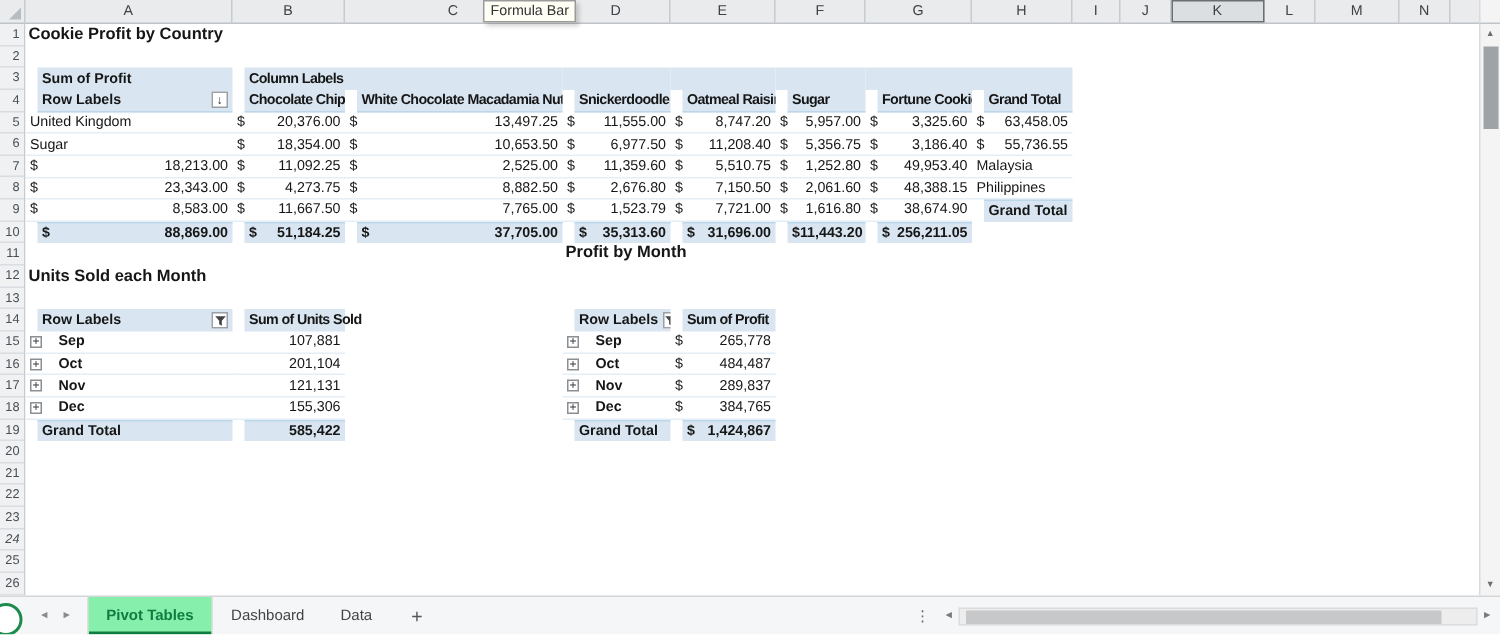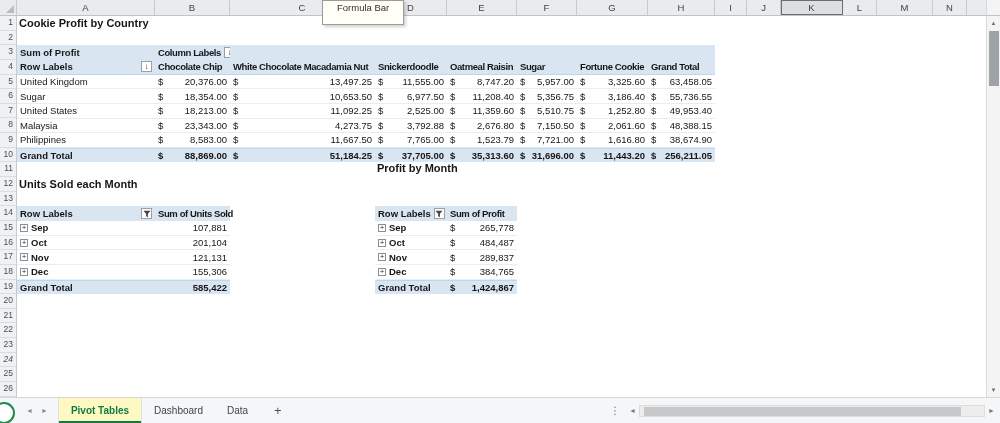--- a/index.html
+++ b/index.html
@@ -33,61 +33,61 @@
   #t-main   { left:2px;   top:0; }
   #t-units  { left:2px;   top:161.15px; }
   #t-profit { left:360px; top:145px; }
 
   .pivot { position:absolute; display:grid; grid-auto-rows:14.65px; }
   #main-pivot   { left:0;     top:29.3px;   grid-template-columns:138px 75px 145px 72px 70px 60px 71px 67px; }
   #units-pivot  { left:0;     top:190.45px; grid-template-columns:138px 75px; }
   #profit-pivot { left:358px; top:190.45px; grid-template-columns:72px 70px; }
 
   .c { display:flex; align-items:center; padding:0 3px; white-space:nowrap; overflow:hidden; }
-  .b { font-weight:bold; }
+  .b { font-weight:bold;margin-left:8px; }
   .fill { background:var(--pivot-fill); }
   .between { justify-content:space-between; }
   .tight { letter-spacing:-0.4px; }
   .ovf { overflow:visible; }
   .sep { border-bottom:1px solid var(--row-separator); }
   .hb  { border-bottom:1px solid var(--pivot-line); }
   .gt  { border-top:1px solid var(--pivot-line); }
   .money { justify-content:space-between; }
   .money .val { text-align:left; }
   .num { justify-content:flex-end; }
   .icbox { flex:0 0 auto; width:11px; height:11px; border:1px solid #9AA0A6; background:#fff;
            display:inline-flex; align-items:center; justify-content:center; font-size:8px;
            line-height:1; color:#333; margin-left:3px; font-weight:normal; letter-spacing:0; }
   .expbox { flex:0 0 auto; width:8px; height:8px; border:1px solid #8A8F94; background:#fff;
             display:inline-flex; align-items:center; justify-content:center; font-size:8px;
             line-height:1; margin-right:3px; color:#333; font-weight:normal; }
 
   
-  .tooltip { position:absolute; left:322px; top:0; height:25px; padding:1px 14px;
+  .tooltip { position:absolute; left:322px; top:0; height:15px; padding:1px 4px;
              background:#FFFFF6; border:1px solid #9B9B9B; box-shadow:2px 2px 3px rgba(0,0,0,.18);
              font-size:9.5px; color:#333; z-index:50; line-height:12px; white-space:nowrap; }
 
   
   .vscroll { position:absolute; left:986px; top:16px; width:14px; height:381px; background:#F4F4F4;
              border-left:1px solid #DADADA; display:flex; flex-direction:column; align-items:center; }
   .varrow { width:14px; height:14px; font-size:6px; color:#6F6F6F;
             display:flex; align-items:center; justify-content:center; flex:0 0 auto; }
   .varrow.down { margin-top:auto; }
   .vthumb { width:10px; height:55px; background:#9EA3A8; margin-top:1px; flex:0 0 auto; }
 
   
   .tabbar { position:absolute; left:0; top:397px; width:1000px; height:26px; background:#F5F6F7;
             border-top:1px solid #D4D6D8; display:flex; align-items:center; }
   .navcircle { position:absolute; left:-7px; top:4px; width:22px; height:22px; border-radius:50%;
                border:2px solid #1E8A4C; background:#fff; }
   .navarrow { font-size:7px; color:#8A8A8A; padding:0 4px; }
   .navarrow.first { margin-left:22px; }
   .tabs { display:flex; height:100%; margin-left:6px; }
   .tab { display:flex; align-items:center; padding:0 12px; font-size:10px; color:#444; height:100%; }
-  .tab.active { color:var(--tab-green); font-weight:bold; background:#fef9c3;
+  .tab.active { color:var(--tab-green); font-weight:bold; background:#86efac;
                 box-shadow:inset 0 -2px 0 var(--tab-green);
                 border-left:1px solid #E0E0E0; border-right:1px solid #E0E0E0; }
   .addtab { font-size:13px; color:#555; padding:0 14px; }
   .more { margin-left:auto; color:#666; font-size:10px; padding:0 6px; }
   .hscroll { display:flex; align-items:center; width:372px; margin-right:2px; }
   .harrow { font-size:7px; color:#7A7A7A; padding:0 3px; }
   .htrack { flex:1; height:12px; background:#EDEDEE; border:1px solid #DDDDDD; position:relative; }
   .hthumb { position:absolute; left:4px; top:1px; height:9px; width:92%; background:#C6C8CA; }
 </style>
 </head>
@@ -225,21 +225,20 @@
           <span class="val">5,356.75</span>
         </div>
         <div class="c money sep">
           <span class="cur">$</span>
           <span class="val">3,186.40</span>
         </div>
         <div class="c money sep">
           <span class="cur">$</span>
           <span class="val">55,736.55</span>
         </div>
-        <div class="c sep">United States</div>
         <div class="c money sep">
           <span class="cur">$</span>
           <span class="val">18,213.00</span>
         </div>
         <div class="c money sep">
           <span class="cur">$</span>
           <span class="val">11,092.25</span>
         </div>
         <div class="c money sep">
           <span class="cur">$</span>
@@ -265,21 +264,21 @@
         <div class="c money sep">
           <span class="cur">$</span>
           <span class="val">23,343.00</span>
         </div>
         <div class="c money sep">
           <span class="cur">$</span>
           <span class="val">4,273.75</span>
         </div>
         <div class="c money sep">
           <span class="cur">$</span>
-          <span class="val">3,792.88</span>
+          <span class="val">8,882.50</span>
         </div>
         <div class="c money sep">
           <span class="cur">$</span>
           <span class="val">2,676.80</span>
         </div>
         <div class="c money sep">
           <span class="cur">$</span>
           <span class="val">7,150.50</span>
         </div>
         <div class="c money sep">

